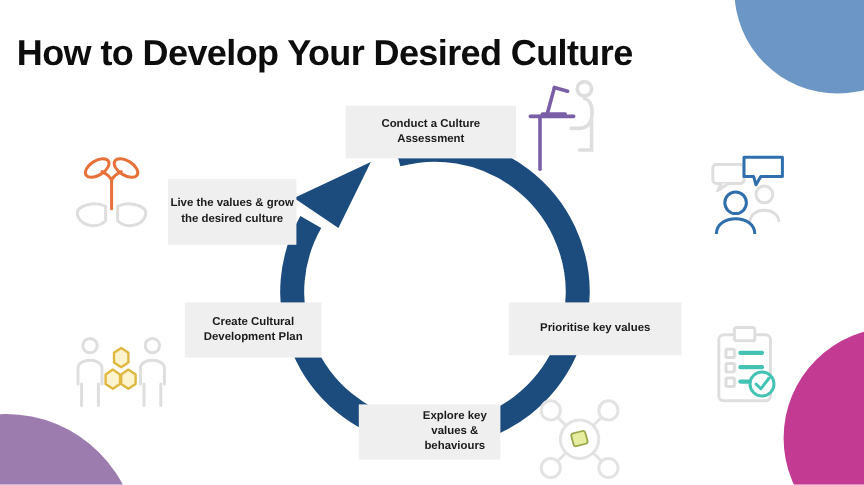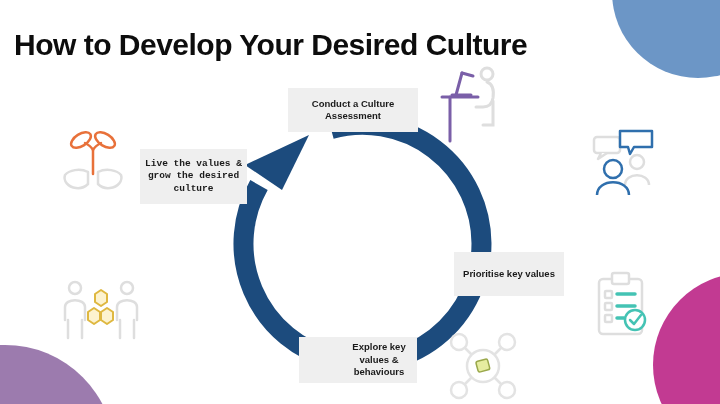--- a/index.html
+++ b/index.html
@@ -8,26 +8,26 @@
   .title{position:absolute;left:14px;top:28px;font-size:30px;font-weight:bold;
          color:#0d0d0d;letter-spacing:-0.5px;white-space:nowrap;}
   .deco{position:absolute;border-radius:50%;}
   .circle-tr{width:172px;height:172px;left:612px;top:-94px;}
   .circle-br{width:184px;height:184px;left:653px;top:273px;}
   .circle-bl{width:220px;height:220px;left:-105px;top:345px;}
   .ring-svg{position:absolute;left:0;top:0;}
   .step-box{position:absolute;background:#efefef;display:flex;align-items:center;
             justify-content:center;text-align:center;font-weight:bold;font-size:9.5px;
             line-height:1.3;color:#1a1a1a;padding:2px;box-sizing:border-box;}
-  .box-top{left:288px;top:88px;width:130px;height:44px;}
+  .box-top{left:288px;top:88px;width:142px;height:44px;}
   .box-ru{left:459px;top:150px;width:124px;height:44px;}
-  .box-rl{left:454px;top:252px;width:110px;height:44px;}
+  .box-rl{left:424px;top:252px;width:144px;height:44px;}
   .box-bottom{left:299px;top:337px;width:118px;height:46px;}
   .box-ll{left:154px;top:252px;width:114px;height:46px;}
-  .box-lu{left:140px;top:149px;width:107px;height:55px;font-family:Liberation Mono, monospace;}
+  .box-lu{left:140px;top:149px;width:107px;height:55px;}
   .icon{position:absolute;}
   .ic-desk{left:438px;top:63px;}
   .ic-chat{left:590px;top:125px;}
   .ic-check{left:593px;top:269px;}
   .ic-net{left:448px;top:331px;}
   .ic-people{left:60px;top:276px;}
   .ic-hands{left:57px;top:126px;}
 </style>
 </head>
 <body>
@@ -46,20 +46,23 @@
   </svg>
 
   <div class="step-box box-top" style="background-color: rgb(239, 239, 239);">
     <span>Conduct a Culture Assessment</span>
   </div>
   <div class="step-box box-rl" style="background-color: rgb(239, 239, 239);">
     <span>Prioritise key values</span>
   </div>
   <div class="step-box box-bottom" style="background-color: rgb(239, 239, 239); padding-left: 44px;">
     <span>Explore key values &amp; behaviours</span>
+  </div>
+  <div class="step-box box-ll" style="background-color: rgb(239, 239, 239);">
+    <span>Create Cultural Development Plan</span>
   </div>
   <div class="step-box box-lu" style="background-color: rgb(239, 239, 239);">
     <span>Live the values &amp; grow the desired culture</span>
   </div>
 
   <div class="icon ic-desk">
     <svg width="64" height="80" viewBox="0 0 64 80">
       <g fill="none" stroke-width="3" stroke-linecap="round" stroke="#dedede">
         <circle cx="49" cy="11" r="6"></circle>
         <path d="M49 19 C55 21 56 28 55 35 C54 41 50 44 45 44 L38 44"></path>

